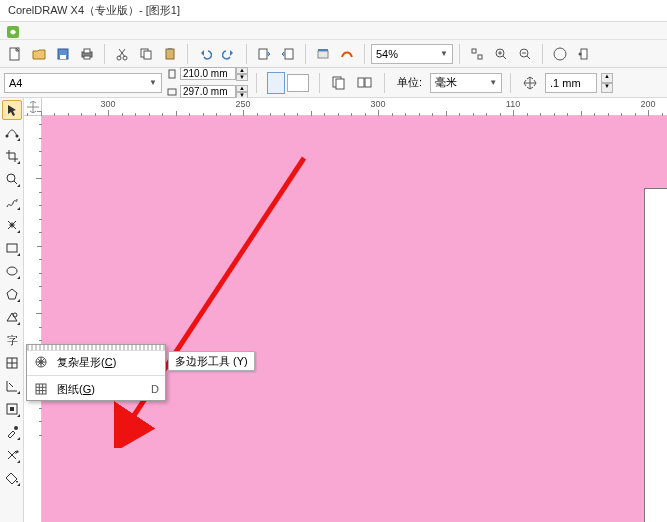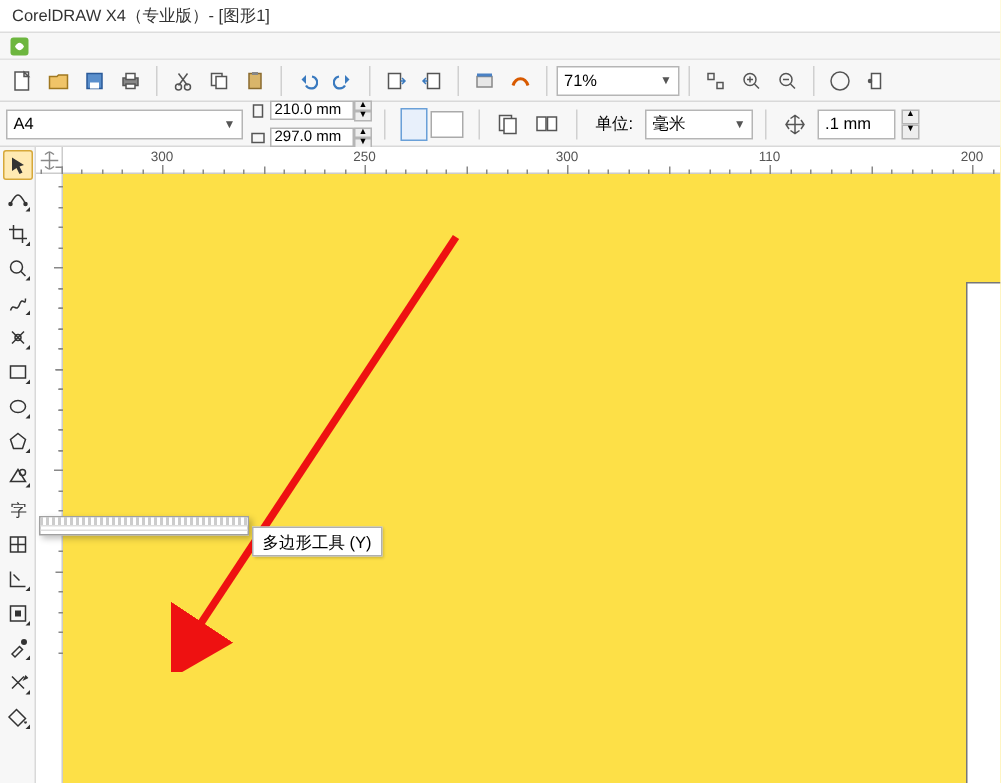--- a/index.html
+++ b/index.html
@@ -22,21 +22,21 @@
 .orient { display:flex; gap:2px; padding:2px; }
 .orient .pg { width:18px; height:22px; border:1px solid #aaa; background:#fff; }
 .orient .pg.sel { border:1px solid #6aa0d8; background:#e8f0fb; }
 .orient .pg.land { width:22px; height:18px; margin-top:2px; }
 .units-label { font-size: 11px; margin: 0 4px; }
 .workspace { display:flex; height: calc(522px - 22px - 18px - 28px - 30px); }
 .toolbox { width: 24px; background: #f7f7f7; border-right: 1px solid #d9d9d9; display:flex; flex-direction:column; align-items:center; padding-top:2px; gap:3px; }
 .toolbox .tool { width:20px; height:20px; display:flex; align-items:center; justify-content:center; cursor:pointer; border:1px solid transparent; border-radius:2px; position:relative; }
 .toolbox .tool.sel { background:#ffeab3; border-color:#d6a83a; }
 .toolbox .tool .fly { position:absolute; right:1px; bottom:1px; width:0; height:0; border-left:3px solid transparent; border-bottom:3px solid #333; }
-.canvas-wrap { flex:1; position:relative; background:#fde047; overflow:hidden; }
+.canvas-wrap { flex:1; position:relative; background:#f9a8d4; overflow:hidden; }
 .ruler-h { position:absolute; left:18px; top:0; right:0; height:18px; background:#fff; border-bottom:1px solid #ccc; display:flex; font-size:9px; color:#555; }
 .ruler-h .tick { position:absolute; top:0; height:18px; }
 .ruler-h .tick .ln { position:absolute; bottom:0; left:0; width:1px; height:6px; background:#888; }
 .ruler-h .tick .lbl { position:absolute; top:1px; left:-10px; width:20px; text-align:center; }
 .ruler-v { position:absolute; left:0; top:18px; bottom:0; width:18px; background:#fff; border-right:1px solid #ccc; }
 .ruler-v .tick { position:absolute; left:0; width:18px; }
 .ruler-v .tick .ln { position:absolute; right:0; bottom:0; width:6px; height:1px; background:#888; }
 .ruler-v .tick .lbl { position:absolute; left:1px; bottom:-5px; font-size:9px; color:#555; transform: rotate(-90deg); transform-origin: left bottom; width:20px; text-align:center; }
 .ruler-corner { position:absolute; left:0; top:0; width:18px; height:18px; background:#fff; border-right:1px solid #ccc; border-bottom:1px solid #ccc; display:flex; align-items:center; justify-content:center; }
 .page { position:absolute; left:620px; top:90px; width:300px; height:420px; background:#fff; border:1px solid #777; box-shadow: 3px 3px 0 #ccc; }
@@ -145,21 +145,21 @@
         <rect x="2" y="2" width="10" height="2" fill="#4a81c4"></rect>
       </svg>
     </div>
   <div class="iconbtn">
       <svg width="14" height="14">
         <path d="M2 10c2-6 8-6 10 0" fill="none" stroke="#d85a00" stroke-width="2"></path>
       </svg>
     </div>
   <div class="sep"></div>
   <div class="combo" style="width:82px">
-    <span>71%</span>
+    <span>54%</span>
     <span class="arrow">▼</span>
   </div>
   <div class="sep"></div>
   <div class="iconbtn">
       <svg width="14" height="14">
         <rect x="2" y="2" width="4" height="4" fill="none" stroke="#555"></rect>
         <rect x="8" y="8" width="4" height="4" fill="none" stroke="#555"></rect>
       </svg>
     </div>
   <div class="iconbtn">
@@ -662,16 +662,37 @@
             <path d="M0 0L10 5L0 10z" fill="#e11"></path>
           </marker>
         </defs>
       <line x1="190" y1="10" x2="15" y2="275" stroke="#e11" stroke-width="5" marker-end="url(#ah)"></line>
     </svg>
   </div>
 </div>
 
 <div class="flyout" id="flyout">
   <div class="grip"></div>
+    <div class="item">
+      <span class="ico">
+        <svg width="14" height="14">
+          <circle cx="7" cy="7" r="5" fill="none" stroke="#555"></circle>
+          <circle cx="7" cy="7" r="2" fill="none" stroke="#555"></circle>
+          <path d="M7 2v10M2 7h10M3.5 3.5l7 7M10.5 3.5l-7 7" stroke="#555"></path>
+        </svg>
+      </span>
+      <span class="lbl">复杂星形(<u>C</u>)</span>
+      <span class="sc"></span>
+    </div>
     <div class="hr"></div>
+    <div class="item">
+      <span class="ico">
+        <svg width="14" height="14">
+          <rect x="2" y="2" width="10" height="10" fill="none" stroke="#555"></rect>
+          <path d="M2 5.3h10M2 8.6h10M5.3 2v10M8.6 2v10" stroke="#555"></path>
+        </svg>
+      </span>
+      <span class="lbl">图纸(<u>G</u>)</span>
+      <span class="sc">D</span>
+    </div>
   </div>
 
 <div class="tooltip">多边形工具 (Y)</div>
 
 </body></html>

